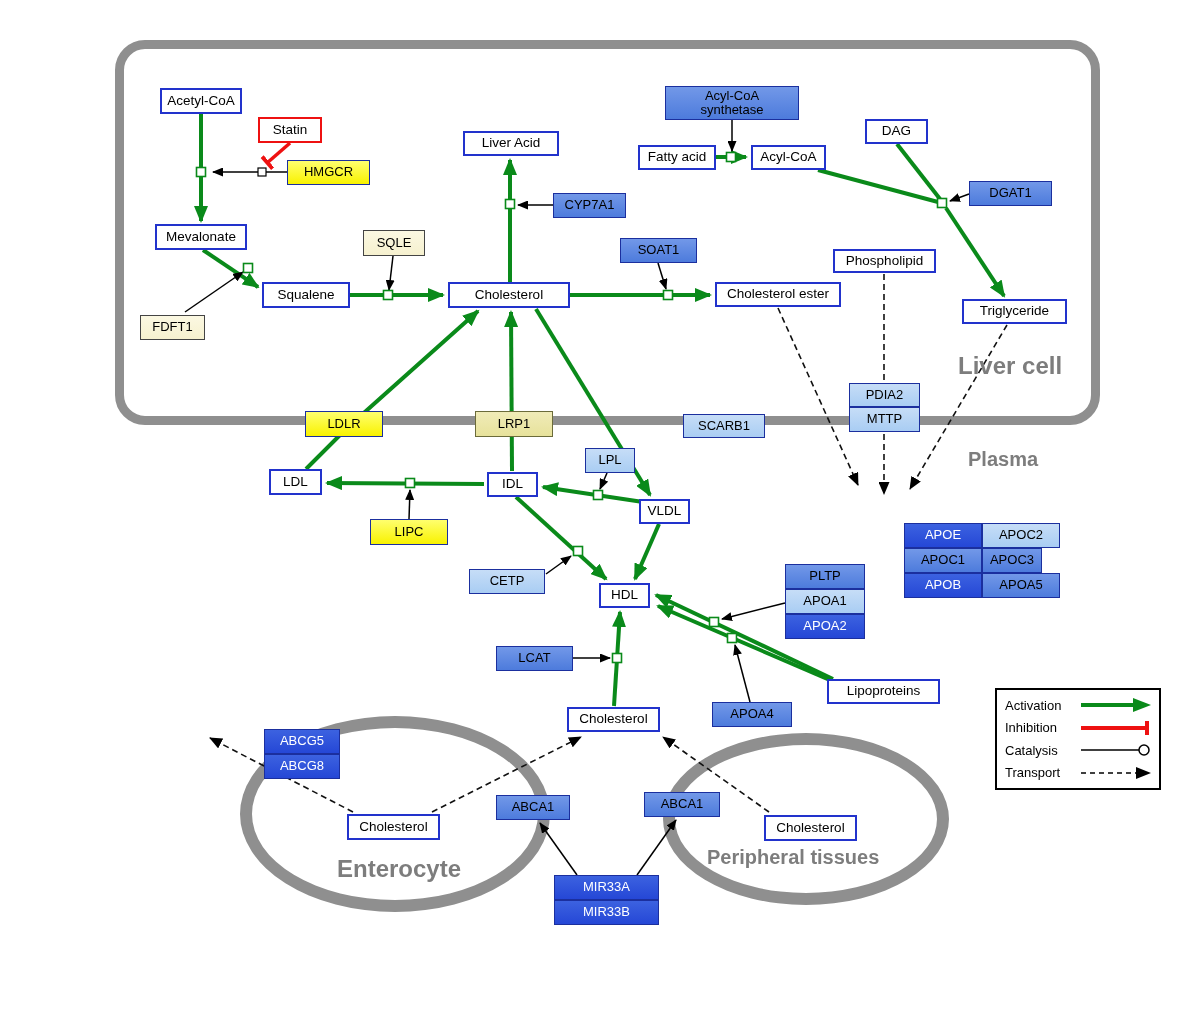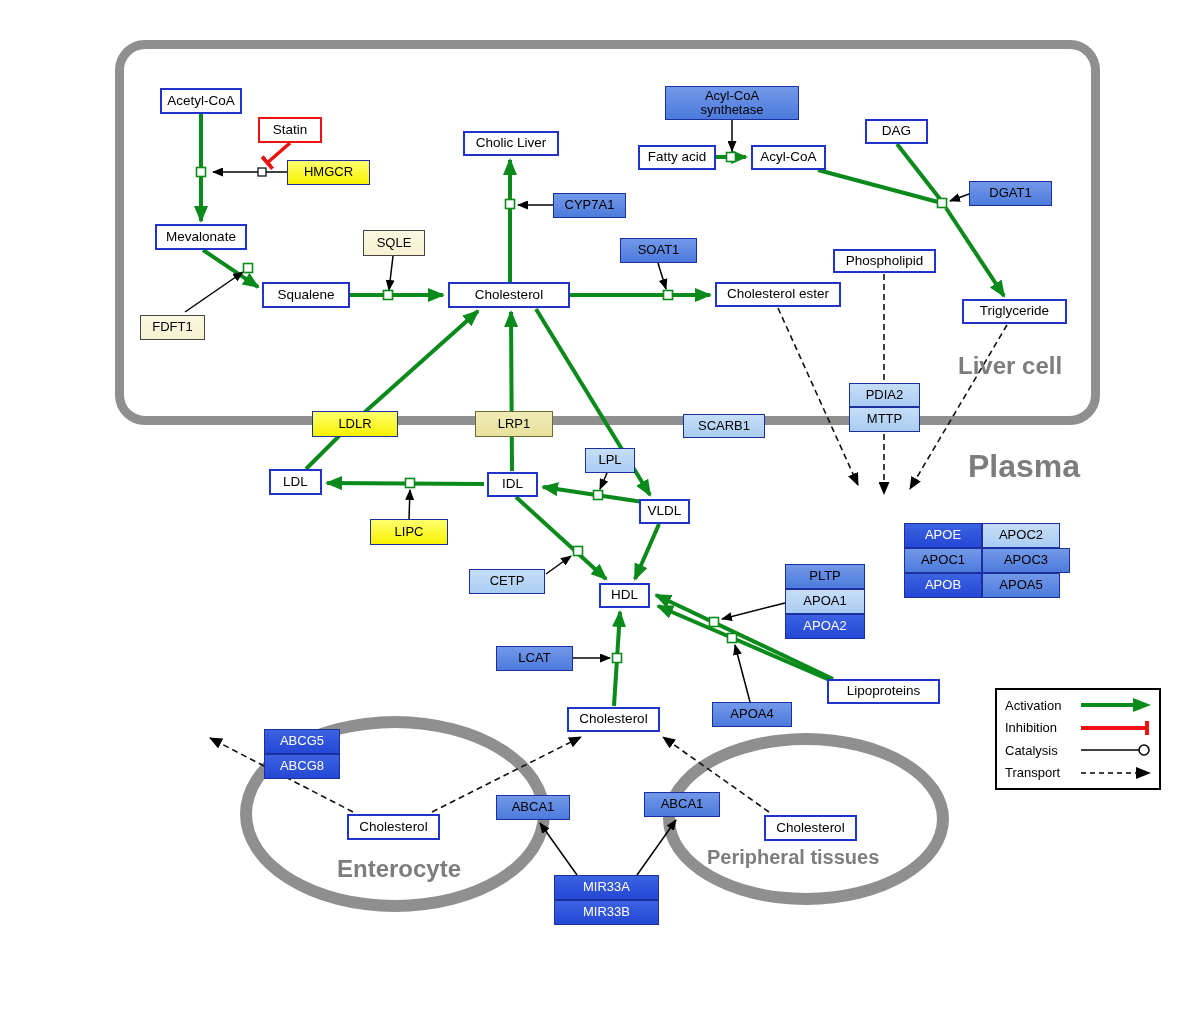--- a/index.html
+++ b/index.html
@@ -120,61 +120,61 @@
     <rect class="rxn" x="593.5" y="490.5" width="9" height="9"></rect>
     <rect class="rxn" x="405.5" y="478.5" width="9" height="9"></rect>
     <rect class="rxn" x="573.5" y="546.5" width="9" height="9"></rect>
     <rect class="rxn" x="612.5" y="653.5" width="9" height="9"></rect>
     <rect class="rxn" x="709.5" y="617.5" width="9" height="9"></rect>
     <rect class="rxn" x="727.5" y="633.5" width="9" height="9"></rect>
     <rect class="rxn-k" x="258" y="168" width="8" height="8"></rect>
   </svg>
 
   <div class="comp-label" style="left:958px;top:352px;font-size:24px;">Liver cell</div>
-  <div class="comp-label" style="left:968px;top:448px;font-size:32px;">Plasma</div>
+  <div class="comp-label" style="left:968px;top:448px;font-size:20px;">Plasma</div>
   <div class="comp-label" style="left:337px;top:855px;font-size:24px;">Enterocyte</div>
   <div class="comp-label" style="left:707px;top:846px;font-size:20px;">Peripheral tissues</div>
 
   <div class="node" style="left:160px;top:88px;width:82px;height:26px">Acetyl-CoA</div>
   <div class="node statin" style="left:258px;top:117px;width:64px;height:26px">Statin</div>
   <div class="node" style="left:155px;top:224px;width:92px;height:26px">Mevalonate</div>
   <div class="node" style="left:262px;top:282px;width:88px;height:26px">Squalene</div>
   <div class="node" style="left:448px;top:282px;width:122px;height:26px">Cholesterol</div>
-  <div class="node" style="left:463px;top:131px;width:96px;height:25px">Cholic Liver</div>
+  <div class="node" style="left:463px;top:131px;width:96px;height:25px">Liver Acid</div>
   <div class="node" style="left:715px;top:282px;width:126px;height:25px">Cholesterol ester</div>
   <div class="node" style="left:638px;top:145px;width:78px;height:25px">Fatty acid</div>
   <div class="node" style="left:751px;top:145px;width:75px;height:25px">Acyl-CoA</div>
   <div class="node" style="left:865px;top:119px;width:63px;height:25px">DAG</div>
   <div class="node" style="left:833px;top:249px;width:103px;height:24px">Phospholipid</div>
   <div class="node" style="left:962px;top:299px;width:105px;height:25px">Triglyceride</div>
   <div class="node" style="left:269px;top:469px;width:53px;height:26px">LDL</div>
   <div class="node" style="left:487px;top:472px;width:51px;height:25px">IDL</div>
   <div class="node" style="left:639px;top:499px;width:51px;height:25px">VLDL</div>
   <div class="node" style="left:599px;top:583px;width:51px;height:25px">HDL</div>
   <div class="node" style="left:827px;top:679px;width:113px;height:25px">Lipoproteins</div>
   <div class="node" style="left:567px;top:707px;width:93px;height:25px">Cholesterol</div>
   <div class="node" style="left:347px;top:814px;width:93px;height:26px">Cholesterol</div>
   <div class="node" style="left:764px;top:815px;width:93px;height:26px">Cholesterol</div>
 
   <div class="node gene g-yellow" style="left:287px;top:160px;width:83px;height:25px">HMGCR</div>
-  <div class="node gene g-yellow" style="left:312px;top:411px;width:86px;height:26px">LDLR</div>
+  <div class="node gene g-yellow" style="left:305px;top:411px;width:78px;height:26px">LDLR</div>
   <div class="node gene g-yellow" style="left:370px;top:519px;width:78px;height:26px">LIPC</div>
   <div class="node gene g-khaki" style="left:475px;top:411px;width:78px;height:26px">LRP1</div>
   <div class="node gene g-cream" style="left:363px;top:230px;width:62px;height:26px">SQLE</div>
   <div class="node gene g-cream" style="left:140px;top:315px;width:65px;height:25px">FDFT1</div>
 
   <div class="node gene g-mid" style="left:553px;top:193px;width:73px;height:25px">CYP7A1</div>
   <div class="node gene g-mid" style="left:620px;top:238px;width:77px;height:25px">SOAT1</div>
   <div class="node gene g-mid" style="left:665px;top:86px;width:134px;height:34px">
     <span class="wrap">Acyl-CoA synthetase</span>
   </div>
   <div class="node gene g-mid" style="left:969px;top:181px;width:83px;height:25px">DGAT1</div>
   <div class="node gene g-mid" style="left:785px;top:564px;width:80px;height:25px">PLTP</div>
   <div class="node gene g-mid" style="left:904px;top:548px;width:78px;height:25px">APOC1</div>
-  <div class="node gene g-mid" style="left:982px;top:548px;width:88px;height:25px">APOC3</div>
+  <div class="node gene g-mid" style="left:982px;top:548px;width:60px;height:25px">APOC3</div>
   <div class="node gene g-mid" style="left:982px;top:573px;width:78px;height:25px">APOA5</div>
   <div class="node gene g-mid" style="left:496px;top:646px;width:77px;height:25px">LCAT</div>
   <div class="node gene g-mid" style="left:712px;top:702px;width:80px;height:25px">APOA4</div>
   <div class="node gene g-mid" style="left:496px;top:795px;width:74px;height:25px">ABCA1</div>
   <div class="node gene g-mid" style="left:644px;top:792px;width:76px;height:25px">ABCA1</div>
 
   <div class="node gene g-light" style="left:849px;top:383px;width:71px;height:24px">PDIA2</div>
   <div class="node gene g-light" style="left:849px;top:407px;width:71px;height:25px">MTTP</div>
   <div class="node gene g-light" style="left:683px;top:414px;width:82px;height:24px">SCARB1</div>
   <div class="node gene g-light" style="left:585px;top:448px;width:50px;height:25px">LPL</div>

